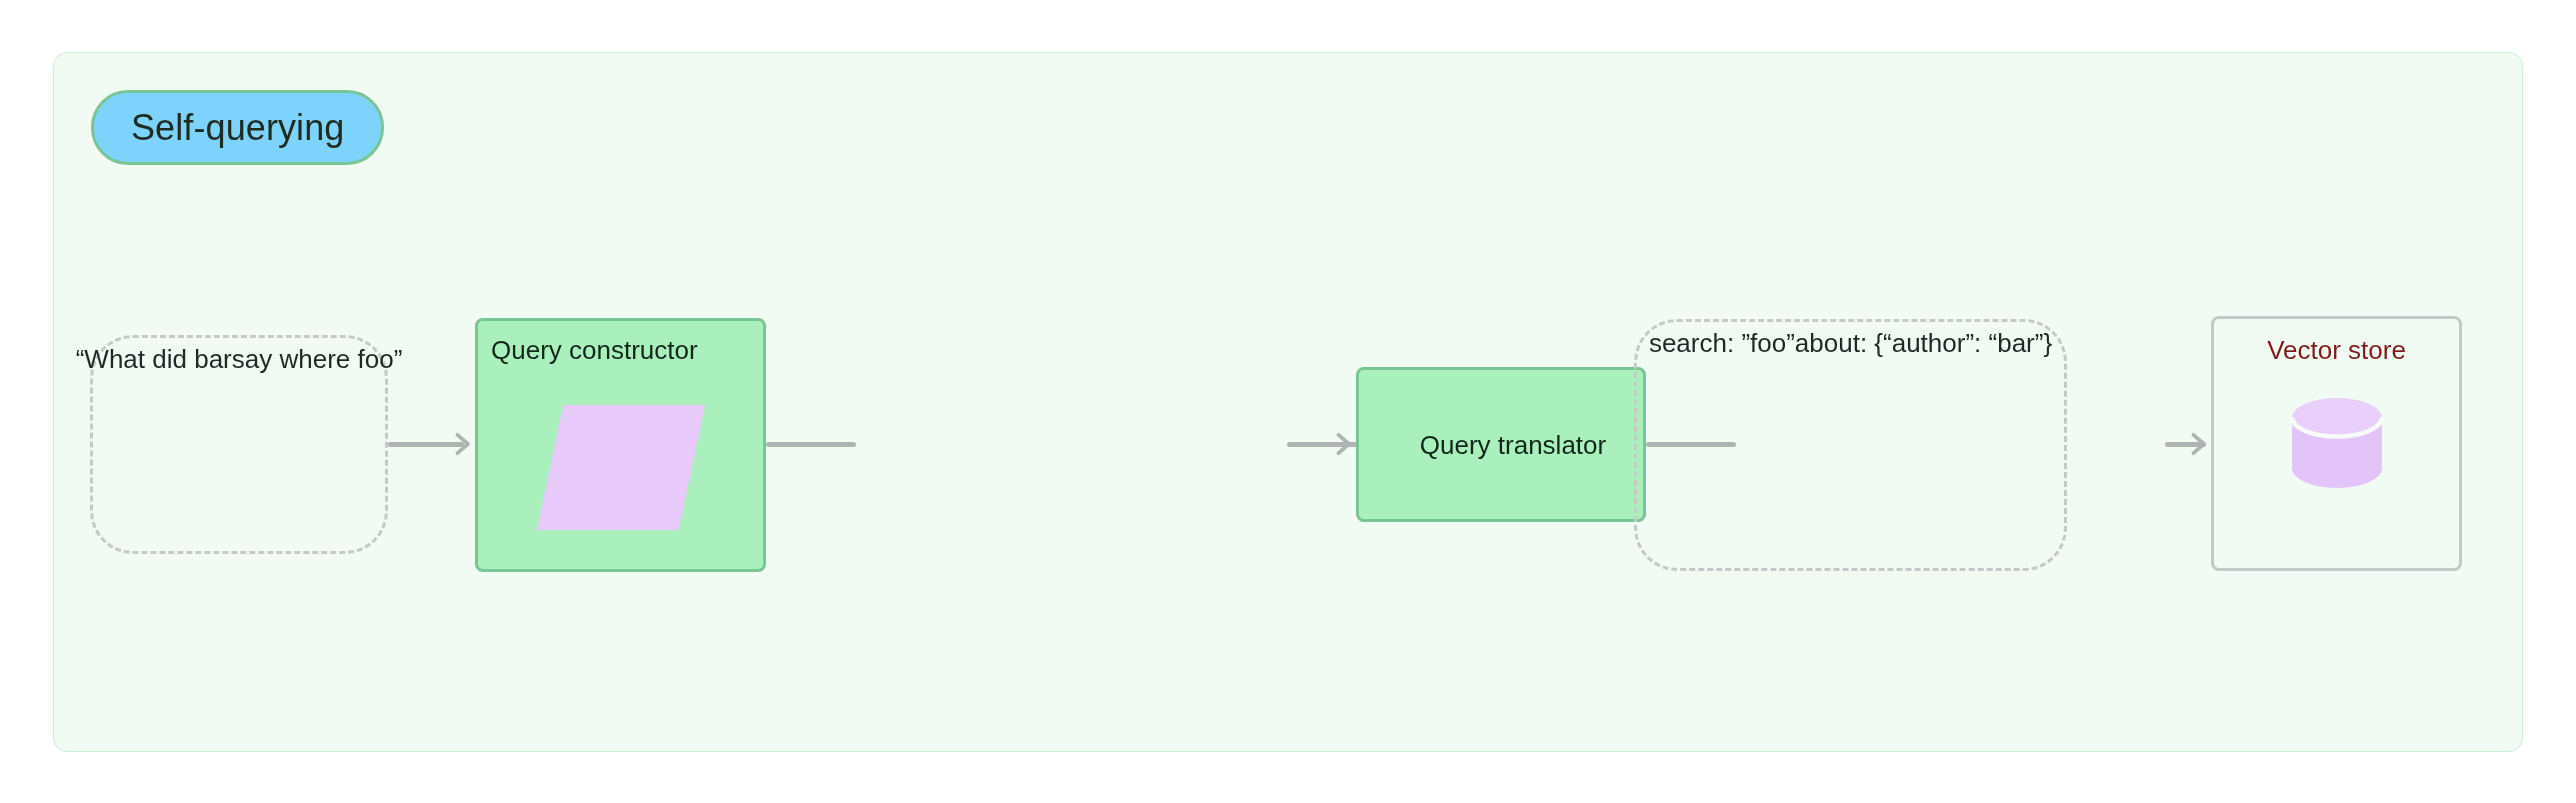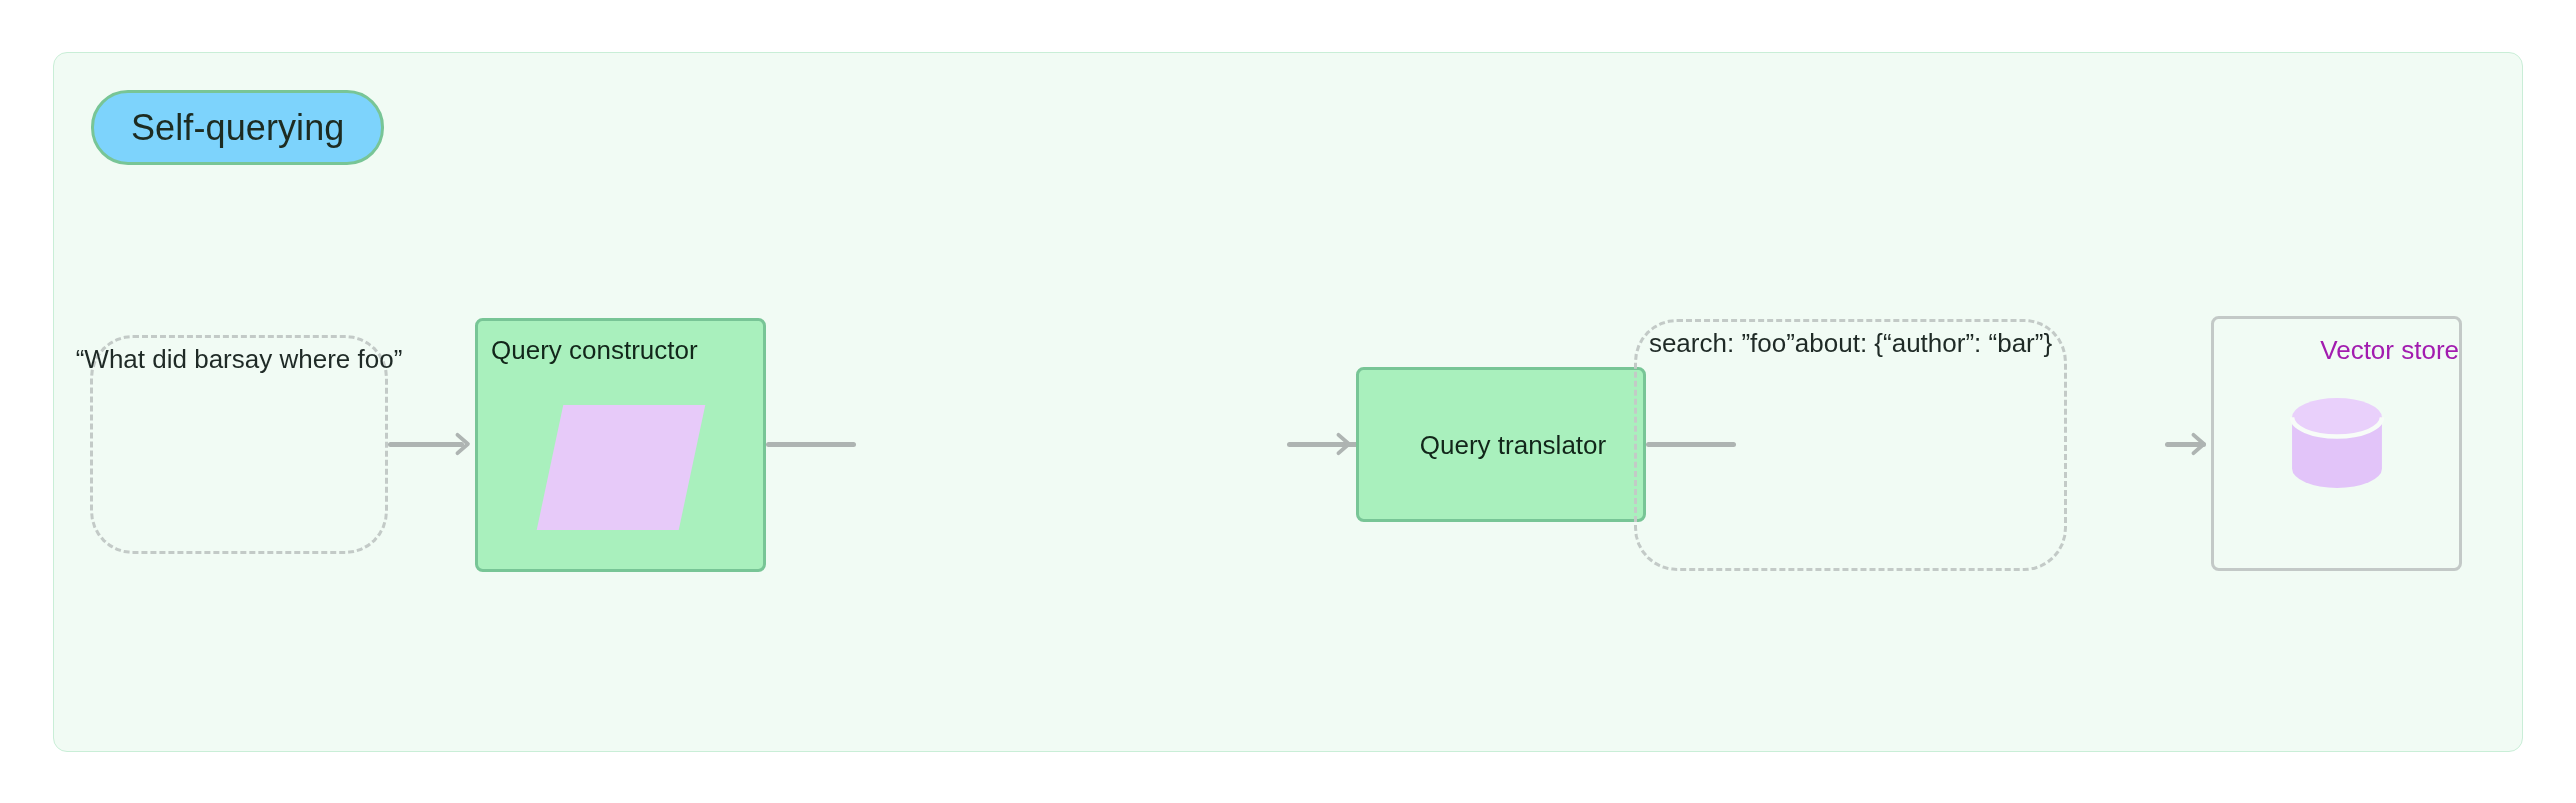--- a/index.html
+++ b/index.html
@@ -52,22 +52,22 @@
   .parallelogram{
     position:absolute;left:50%;top:84px;transform:translateX(-50%) skewX(-12deg);
     width:142px;height:125px;background:#e7caf9;
   }
 
   
   .node-store{
     background:transparent;border:3.2px solid #c3c9c7;border-radius:7.7px;
   }
   .node-store .store-label{
-    position:absolute;left:0;right:0;top:15.5px;text-align:right;
-    font-size:26px;color:#a21caf;white-space:nowrap;
+    position:absolute;left:0;right:0;top:15.5px;text-align:center;
+    font-size:26px;color:#7f1d1d;white-space:nowrap;
   }
   .cylinder{
     position:absolute;left:50%;top:79px;transform:translateX(-50%);
     width:95px;height:90px;
   }
 
   
   .conn{position:absolute;height:4.5px;background:#aeb4b2;border-radius:2.6px;}
   .arrowhead{position:absolute;width:26px;height:26px;}
 </style>

